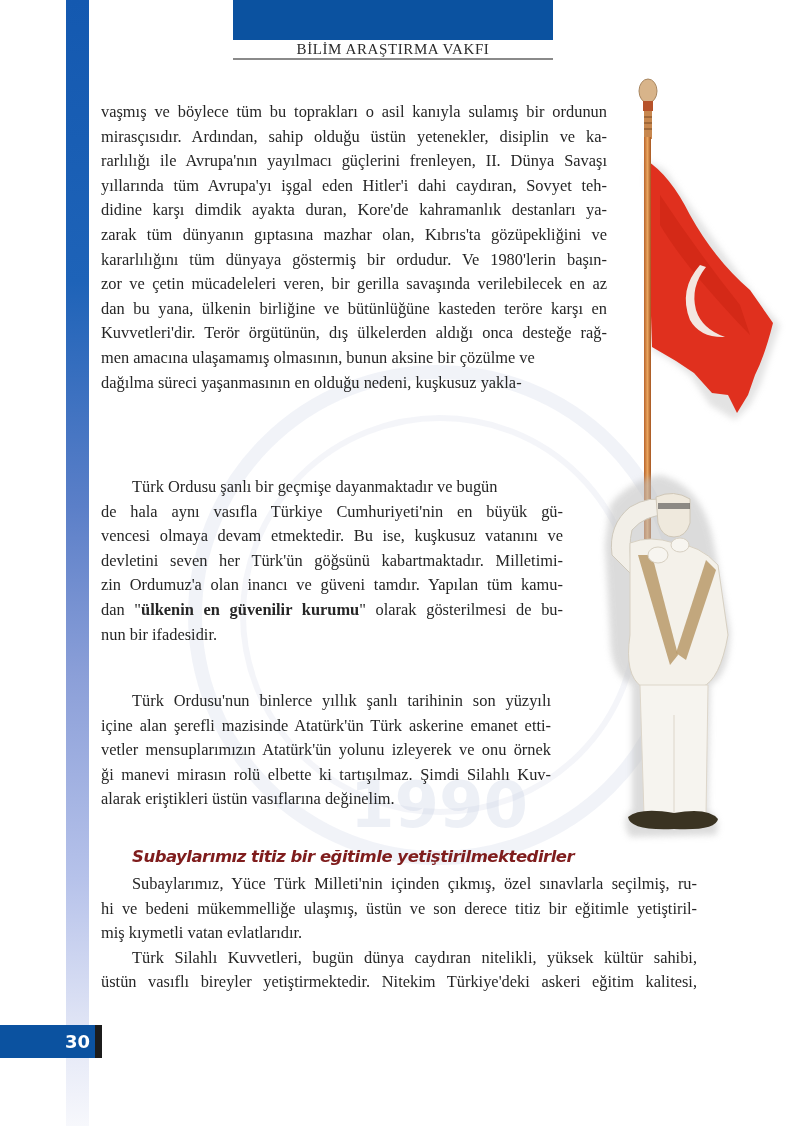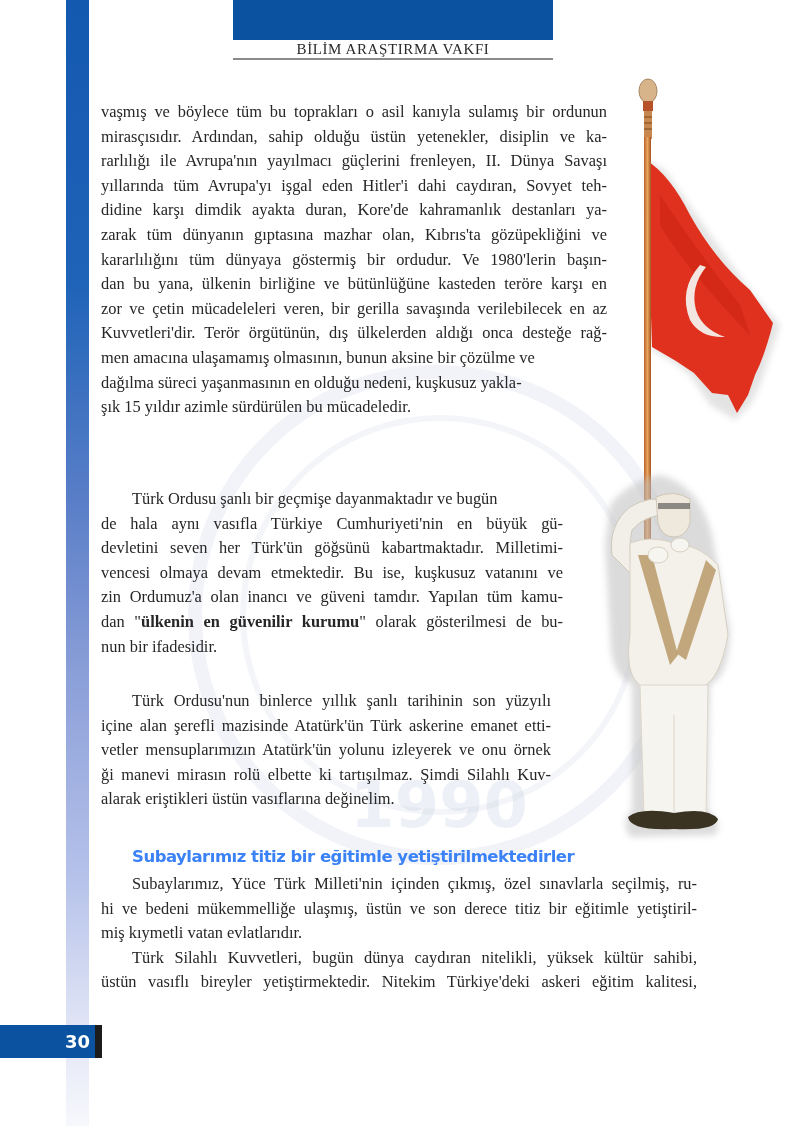--- a/index.html
+++ b/index.html
@@ -110,33 +110,34 @@
     text-align-last: left;
   }
   .line.indent {
     padding-left: 31px;
   }
   .line b {
     font-weight: bold;
   }
 
   #block-1 { top: 100px; width: 506px; }
-  #block-2 { top: 487px; width: 462px; }
+  #block-2 { top: 475px; width: 462px; }
   #block-3 { top: 689px; width: 450px; }
 
   .section-heading {
     position: absolute;
     left: 132px;
     top: 845px;
     font-family: "DejaVu Sans", "Liberation Sans", sans-serif;
     font-weight: bold;
     font-size: 16.5px;
-    color: #3b82f6;
+    color: #7f1d1d;
     letter-spacing: -0.5px;
     line-height: 24px;
+    font-style: italic;
   }
   #block-4 { top: 872px; width: 596px; }
 
   
   .illustration {
     position: absolute;
     left: 590px;
     top: 75px;
     width: 196px;
     height: 770px;
@@ -186,33 +187,32 @@
 <div class="watermark-year">1990</div>
 
 <div class="text-block" id="block-1">
   <span class="line">vaşmış ve böylece tüm bu toprakları o asil kanıyla sulamış bir ordunun</span>
   <span class="line">mirasçısıdır. Ardından, sahip olduğu üstün yetenekler, disiplin ve ka-</span>
   <span class="line">rarlılığı ile Avrupa'nın yayılmacı güçlerini frenleyen, II. Dünya Savaşı</span>
   <span class="line">yıllarında tüm Avrupa'yı işgal eden Hitler'i dahi caydıran, Sovyet teh-</span>
   <span class="line">didine karşı dimdik ayakta duran, Kore'de kahramanlık destanları ya-</span>
   <span class="line">zarak tüm dünyanın gıptasına mazhar olan, Kıbrıs'ta gözüpekliğini ve</span>
   <span class="line">kararlılığını tüm dünyaya göstermiş bir ordudur. Ve 1980'lerin başın-</span>
+  <span class="line">zor ve çetin mücadeleleri veren, bir gerilla savaşında verilebilecek en az</span>
   <span class="line">dan bu yana, ülkenin birliğine ve bütünlüğüne kasteden teröre karşı en</span>
-  <span class="line">zor ve çetin mücadeleleri veren, bir gerilla savaşında verilebilecek en az</span>
   <span class="line">Kuvvetleri'dir. Terör örgütünün, dış ülkelerden aldığı onca desteğe rağ-</span>
   <span class="line last">men amacına ulaşamamış olmasının, bunun aksine bir çözülme ve</span>
   <span class="line last">dağılma süreci yaşanmasının en olduğu nedeni, kuşkusuz yakla-</span>
-  <span class="line last">şık 15 yıldır azimle sürdürülen bu mücadeledir.</span>
 </div>
 
 <div class="text-block" id="block-2">
   <span class="line last indent">Türk Ordusu şanlı bir geçmişe dayanmaktadır ve bugün</span>
   <span class="line">de hala aynı vasıfla Türkiye Cumhuriyeti'nin en büyük gü-</span>
+  <span class="line">vencesi olmaya devam etmektedir. Bu ise, kuşkusuz vatanını ve</span>
   <span class="line">devletini seven her Türk'ün göğsünü kabartmaktadır. Milletimi-</span>
-  <span class="line">vencesi olmaya devam etmektedir. Bu ise, kuşkusuz vatanını ve</span>
   <span class="line">zin Ordumuz'a olan inancı ve güveni tamdır. Yapılan tüm kamu-</span>
   <span class="line"><span>dan "</span><b>ülkenin en güvenilir kurumu</b><span>" olarak gösterilmesi de bu-</span></span>
   <span class="line last">nun bir ifadesidir.</span>
 </div>
 
 <div class="text-block" id="block-3">
   <span class="line indent">Türk Ordusu'nun binlerce yıllık şanlı tarihinin son yüzyılı</span>
   <span class="line">içine alan şerefli mazisinde Atatürk'ün Türk askerine emanet etti-</span>
   <span class="line">vetler mensuplarımızın Atatürk'ün yolunu izleyerek ve onu örnek</span>
   <span class="line">ği manevi mirasın rolü elbette ki tartışılmaz. Şimdi Silahlı Kuv-</span>

